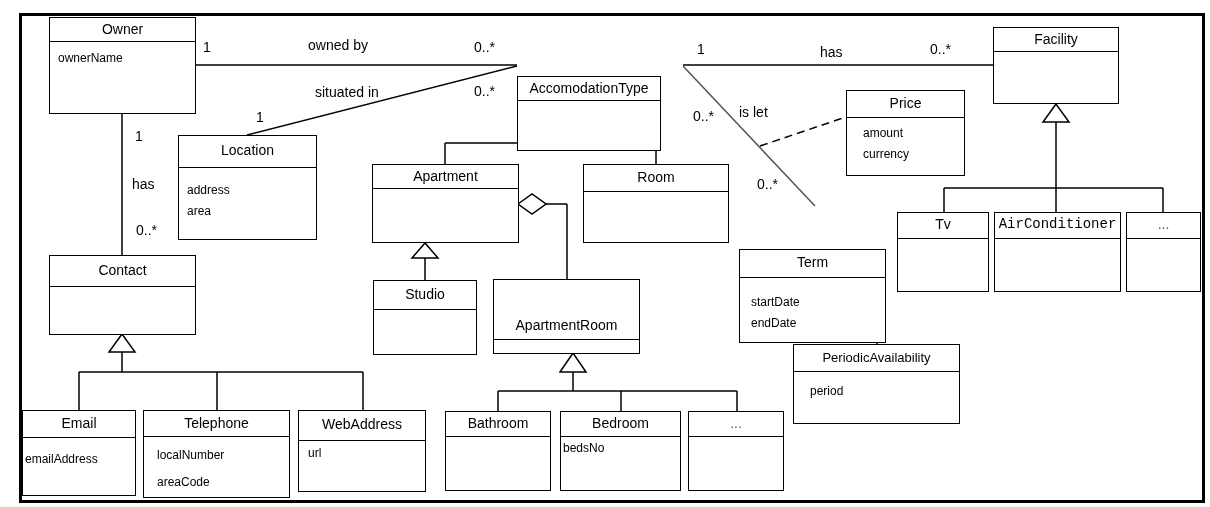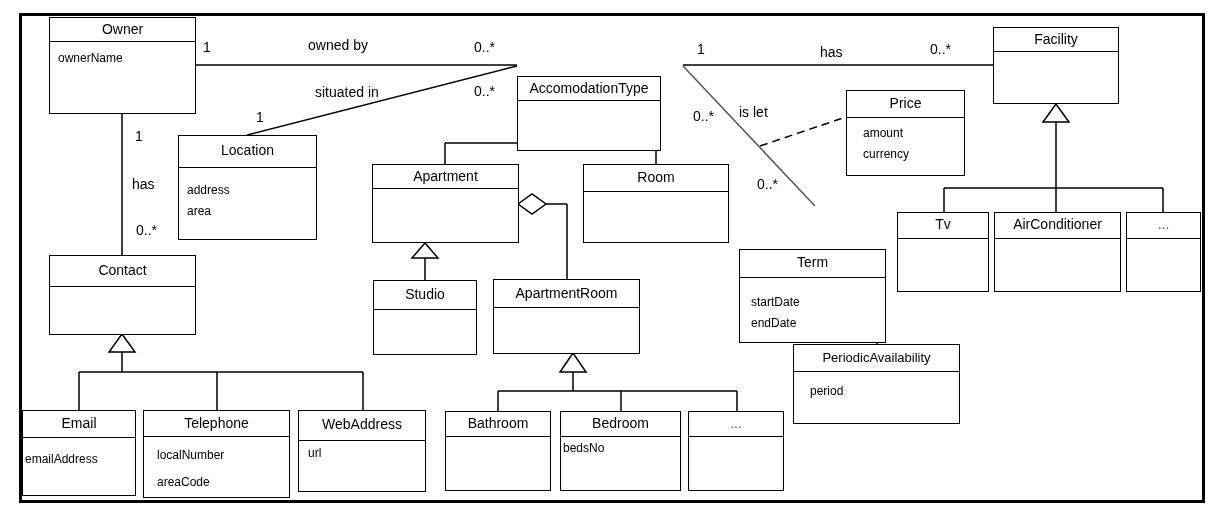--- a/index.html
+++ b/index.html
@@ -118,37 +118,37 @@
     <div>startDate</div>
     <div>endDate</div>
   </div>
 </div>
 
 <div class="cls" style="left:897px;top:212px;width:92px;height:80px;">
   <div class="nm" style="height:26px;">Tv</div>
 </div>
 
 <div class="cls" style="left:994px;top:212px;width:127px;height:80px;">
-  <div class="nm" style="height:26px;">AirConditioner</div>
+  <div class="nm" style="height:26px;font-family:Liberation Mono, monospace;">AirConditioner</div>
 </div>
 
 <div class="cls" style="left:1126px;top:212px;width:75px;height:80px;">
   <div class="nm" style="height:26px;color:#555;">...</div>
 </div>
 
 <div class="cls" style="left:49px;top:255px;width:147px;height:80px;">
   <div class="nm" style="height:31px;line-height:28px;">Contact</div>
 </div>
 
 <div class="cls" style="left:373px;top:280px;width:104px;height:75px;">
   <div class="nm" style="height:29px;line-height:27px;">Studio</div>
 </div>
 
 <div class="cls" style="left:493px;top:279px;width:147px;height:75px;">
-  <div class="nm" style="height:28px;line-height:26px;">ApartmentRoom</div>
+  <div class="nm" style="height:28px;line-height:26px;margin-top:32px;">ApartmentRoom</div>
 </div>
 
 <div class="cls" style="left:793px;top:344px;width:167px;height:80px;">
   <div class="nm" style="height:27px;line-height:25px;font-size:13px;">PeriodicAvailability</div>
   <div class="attrs" style="padding-top:9px;padding-left:16px;">
     <div>period</div>
   </div>
 </div>
 
 <div class="cls" style="left:22px;top:410px;width:114px;height:86px;">

